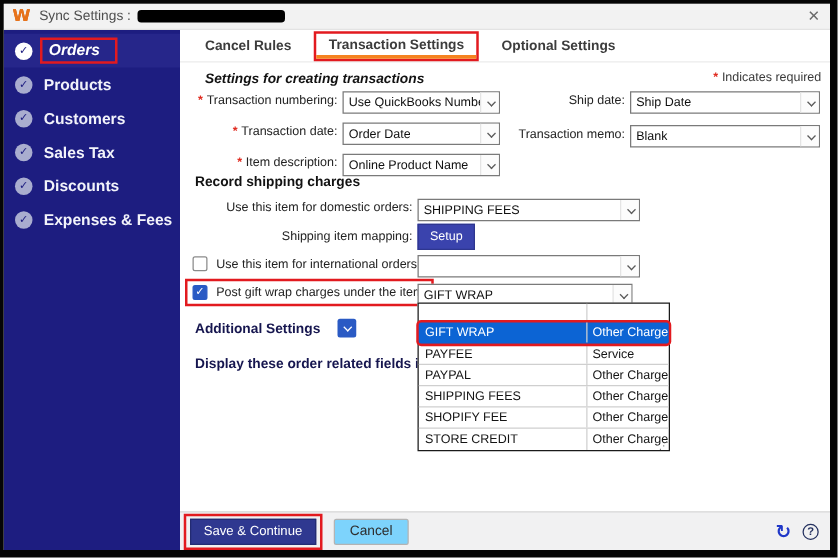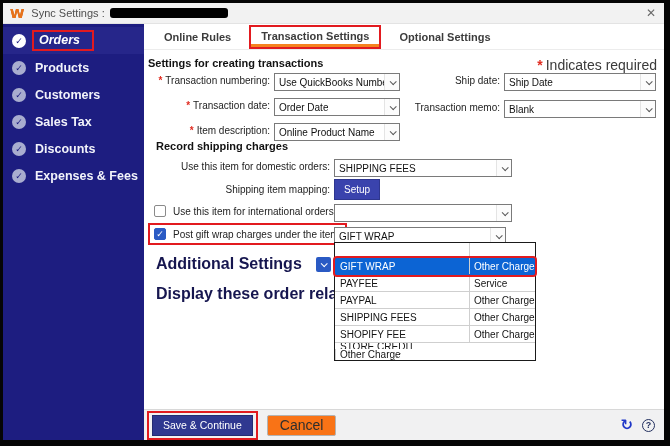--- a/index.html
+++ b/index.html
@@ -44,24 +44,24 @@
   
   .content { flex:1; position:relative; background:#fff; }
   .tabbar { display:flex; align-items:stretch; height:26px; border-bottom:1px solid #ececec;
             padding-left:10px; }
   .tab { display:flex; align-items:center; padding:0 10px; font-size:11px; font-weight:700;
          color:#3c3c3c; }
   .tab-annot { display:flex; align-items:stretch; margin:1px 8px 0; }
   .tab.active { border-bottom:3px solid #f5821f; padding-bottom:0;text-align:right; }
   
   .h1 { position:absolute; font-size:11px; font-weight:700; color:#121212; }
-  .h2 { position:absolute; font-size:16px; font-weight:700; color:#16164f; }
+  .h2 { position:absolute; font-size:11px; font-weight:700; color:#16164f; }
   .lbl { position:absolute; font-size:10px; color:#232323; text-align:right; white-space:nowrap; }
   .req { color:#e02b20; margin-right:3px; font-weight:700; }
-  .reqnote { position:absolute; font-size:14px; color:#3a3a3a; }
+  .reqnote { position:absolute; font-size:10px; color:#3a3a3a; }
   
   .sel { position:absolute; height:18px; border:1px solid #7a7a7a; background:#fff;
          display:flex; align-items:center; font-size:10px; color:#101010; padding-left:4px; }
   .sel .val { white-space:nowrap; overflow:hidden; }
   .chev { margin-left:auto; width:15px; align-self:stretch; display:flex; align-items:center;
           justify-content:center; border-left:1px solid #e4e4e4; background:#fcfcfc; flex:none; }
   .chev i { display:block; width:5px; height:5px; border-right:1.4px solid #5a5a5a;
             border-bottom:1.4px solid #5a5a5a; transform:rotate(45deg) translateY(-1px); }
   
   .cbrow { position:absolute; display:flex; align-items:center; gap:7px; font-size:10px; color:#232323; }
@@ -78,36 +78,36 @@
             align-items:center; justify-content:center; margin-left:14px; }
   .toggle i { display:block; width:5px; height:5px; border-right:1.6px solid #fff;
               border-bottom:1.6px solid #fff; transform:rotate(45deg) translateY(-1px); }
   .addrow { position:absolute; display:flex; align-items:center; }
   
   .ddtable { position:absolute; left:190px; top:218px; width:202px; background:#fff;
              border:1px solid #1a1a1a; z-index:5; }
   .ddrow { display:flex; height:17px; border-bottom:1px solid #cfcfcf; font-size:10px;
            color:#141414; align-items:stretch; }
   .ddrow.blank { height:15px; }
-  .ddrow:last-child { border-bottom:none;flex-direction:column; }
+  .ddrow:last-child { border-bottom:none; }
   .ddname { flex:1; padding:0 5px; display:flex; align-items:center; white-space:nowrap; overflow:hidden; }
   .ddtype { width:66px; border-left:1px solid #cfcfcf; padding:0 4px; display:flex;
             align-items:center; position:relative; white-space:nowrap; }
   .ddrow.selected { background:#0c64d4; color:#fff; position:relative; z-index:2;
                     box-shadow:0 0 0 2px #e21a1f; border-radius:2px; border-bottom-color:#0c64d4; }
   .grip { position:absolute; right:0; bottom:-1px; font-size:8px; color:#777; line-height:1;
           font-family:"DejaVu Sans", sans-serif; }
   
   .footer { position:absolute; left:0; right:0; bottom:0; height:31px; background:#f1f1f2;
             border-top:1px solid #d8d8d8; display:flex; align-items:center;
             padding:0 9px 0 3px; gap:9px; }
   .save-annot { border:2px solid #e21a1f; padding:2px 3px; background:transparent; }
   .btn-primary { background:#2f3890; color:#fff; font-size:10.5px; height:21px; padding:0 10px;
                  border:1px solid #232b72; display:flex; align-items:center; white-space:nowrap; }
-  .btn-secondary { background:#f97316; border:1px solid #b3b3b3; color:#2e2e2e; font-size:14px;
+  .btn-secondary { background:#7dd3fc; border:1px solid #b3b3b3; color:#2e2e2e; font-size:11px;
                    height:21px; padding:0 12px; display:flex; align-items:center; border-radius:2px; }
   .fspacer { flex:1; }
   .refresh { color:#2038c8; font-size:15px; font-weight:700; line-height:1;
              font-family:"DejaVu Sans", sans-serif; }
   .help { width:13px; height:13px; border:1.4px solid #23305f; border-radius:50%; color:#23305f;
           font-size:9px; font-weight:700; display:flex; align-items:center; justify-content:center; }
 </style>
 </head>
 <body>
 
@@ -147,28 +147,28 @@
       </div>
       <div class="sbitem">
         <span class="ccirc">✓</span>
         <span>Expenses &amp; Fees</span>
       </div>
     </div>
 
     <div class="content">
 
       <div class="tabbar">
-        <div class="tab">Online Rules</div>
+        <div class="tab">Cancel Rules</div>
         <div class="annot tab-annot">
           <div class="tab active">Transaction Settings</div>
         </div>
         <div class="tab">Optional Settings</div>
       </div>
 
-      <div class="h1" style="left:4px; top:33px;">Settings for creating transactions</div>
+      <div class="h1" style="left:20px; top:33px;font-style:italic;">Settings for creating transactions</div>
       <div class="reqnote" style="right:7px; top:33px;">
         <span class="req">*</span><span>Indicates required</span>
       </div>
 
       <div class="lbl" style="right:394px; top:51px;">
         <span class="req">*</span><span>Transaction numbering:</span>
       </div>
       <div class="sel" style="left:130px; top:49px; width:126px;">
         <span class="val">Use QuickBooks Numbers</span>
         <span class="chev">

